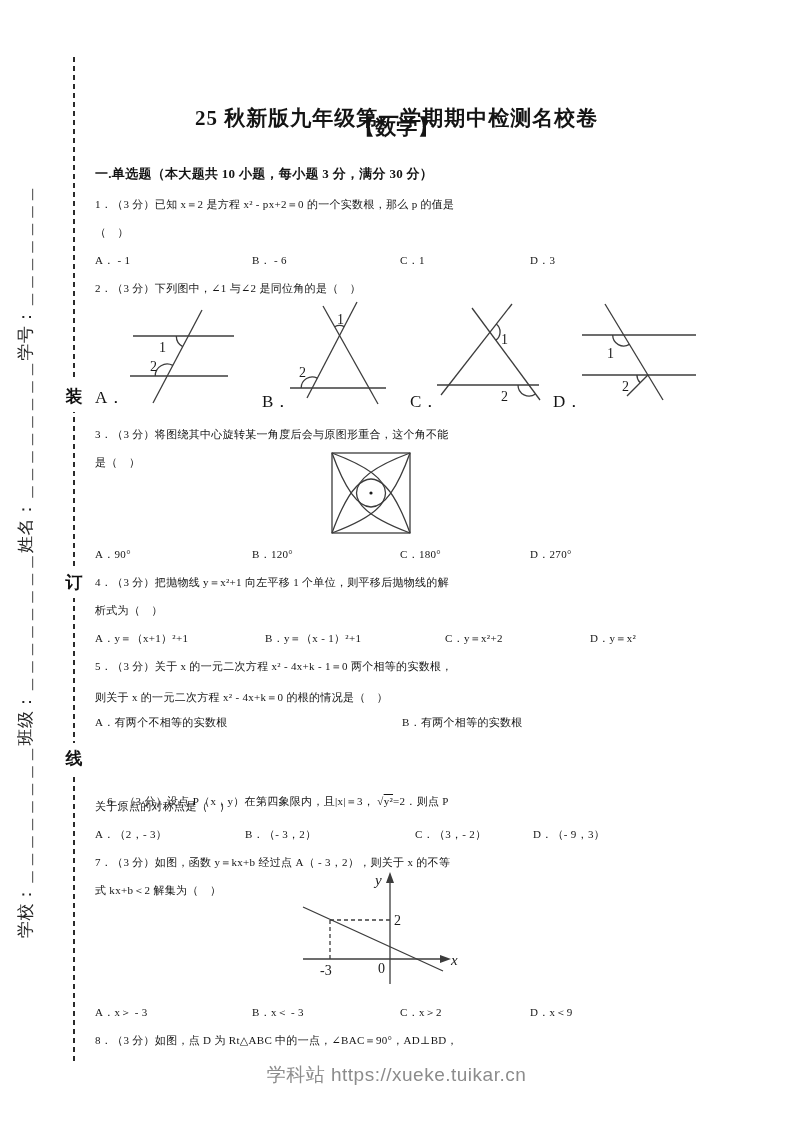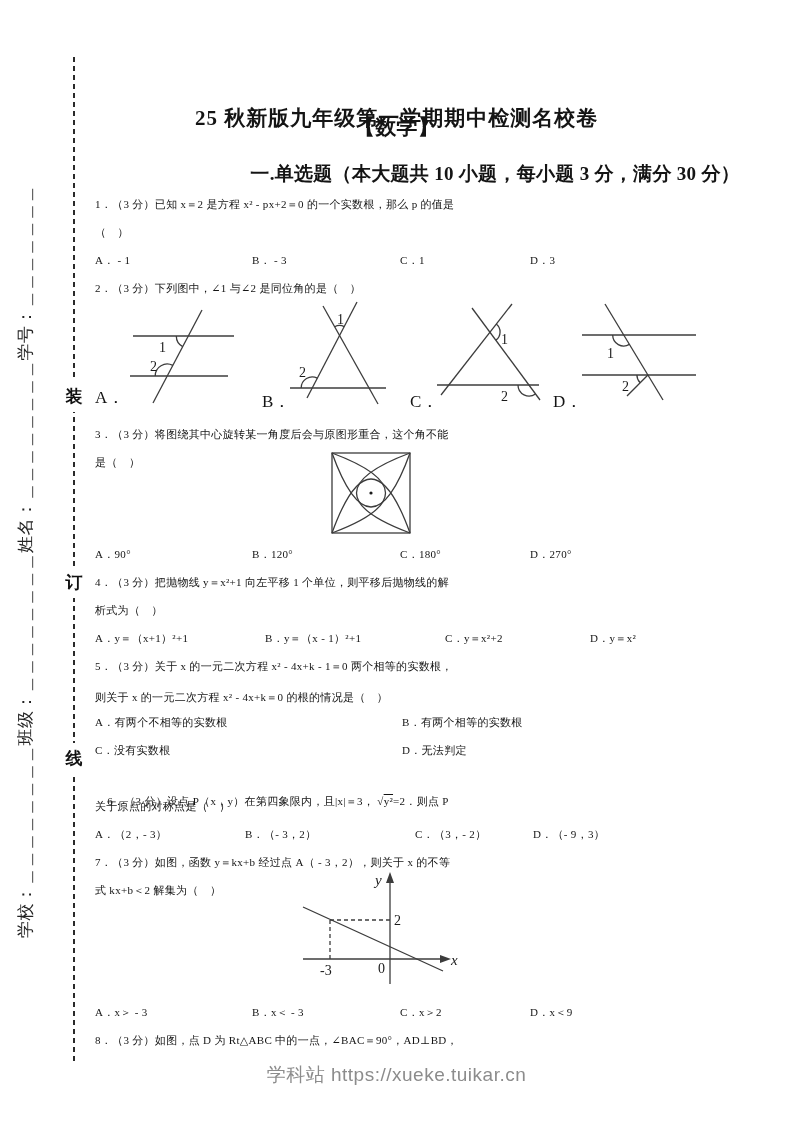--- a/index.html
+++ b/index.html
@@ -23,21 +23,21 @@
     font-size:17px;font-weight:bold;background:#fff;padding:4px 0;color:#111;
   }
   
   .line{
     position:absolute;left:95px;width:645px;font-size:11px;line-height:23px;
     letter-spacing:.3px;white-space:pre;
   }
   .center{left:0;width:793px;text-align:center;}
   .t-title{font-size:21px;font-weight:bold;letter-spacing:1px;margin-top:33px;}
   .t-sub{font-size:21px;font-weight:bold;}
-  .t-sec{font-size:19px;font-weight:bold;text-align:right;}
+  .t-sec{font-size:13px;font-weight:bold;}
   .opts{display:flex;}
   .opts span{display:block;}
   .w1{width:157px}.w2{width:148px}.w3{width:130px}
   .q4w1{width:170px}.q4w2{width:180px}.q4w3{width:145px}
   .q6w1{width:150px}.q6w2{width:170px}.q6w3{width:118px}
   .q5col{width:307px}
   .overline{text-decoration:overline;}
   
   .figgroup{position:absolute;}
   .figgroup .figlabel{position:absolute;font-size:17px;}
@@ -66,21 +66,21 @@
   <span class="bind-char" style="top:743px">线</span>
 
   <div class="line center t-title" style="top:74px">25 秋新版九年级第一学期期中检测名校卷</div>
   <div class="line center t-sub" style="top:116px">【数学】</div>
   <div class="line t-sec" style="top:162px">一.单选题（本大题共 10 小题，每小题 3 分，满分 30 分）</div>
 
   <div class="line" style="top:193px">1．（3 分）已知 x＝2 是方程 x² - px+2＝0 的一个实数根，那么 p 的值是</div>
   <div class="line" style="top:221px">（　）</div>
   <div class="line opts" style="top:249px">
     <span class="w1">A． - 1</span>
-    <span class="w2">B． - 3</span>
+    <span class="w2">B． - 6</span>
     <span class="w3">C．1</span>
     <span>D．3</span>
   </div>
 
   <div class="line" style="top:277px">2．（3 分）下列图中，∠1 与∠2 是同位角的是（　）</div>
 
   <div class="figgroup" style="left:95px;top:300px;width:150px;height:108px">
     <span class="figlabel" style="left:0;top:86px">A．</span>
     <svg style="left:33px" width="112" height="106" viewBox="0 0 112 106">
       <line x1="5" y1="36" x2="106" y2="36"></line>
@@ -157,24 +157,20 @@
     <span class="q4w2">B．y＝（x - 1）²+1</span>
     <span class="q4w3">C．y＝x²+2</span>
     <span>D．y＝x²</span>
   </div>
 
   <div class="line" style="top:655px">5．（3 分）关于 x 的一元二次方程 x² - 4x+k - 1＝0 两个相等的实数根，</div>
   <div class="line" style="top:686px">则关于 x 的一元二次方程 x² - 4x+k＝0 的根的情况是（　）</div>
   <div class="line opts" style="top:711px">
     <span class="q5col">A．有两个不相等的实数根</span>
     <span>B．有两个相等的实数根</span>
-  </div>
-  <div class="line opts" style="top:739px">
-    <span class="q5col">C．没有实数根</span>
-    <span>D．无法判定</span>
   </div>
 
   <div class="line" style="top:767px">
     <span>6．（3 分）设点 P（x，y）在第四象限内，且|x|＝3， </span><span>√</span><span class="overline">y²</span><span>=2．则点 P</span>
   </div>
   <div class="line" style="top:795px">关于原点的对称点是（　）</div>
   <div class="line opts" style="top:823px">
     <span class="q6w1">A．（2，- 3）</span>
     <span class="q6w2">B．（- 3，2）</span>
     <span class="q6w3">C．（3，- 2）</span>

